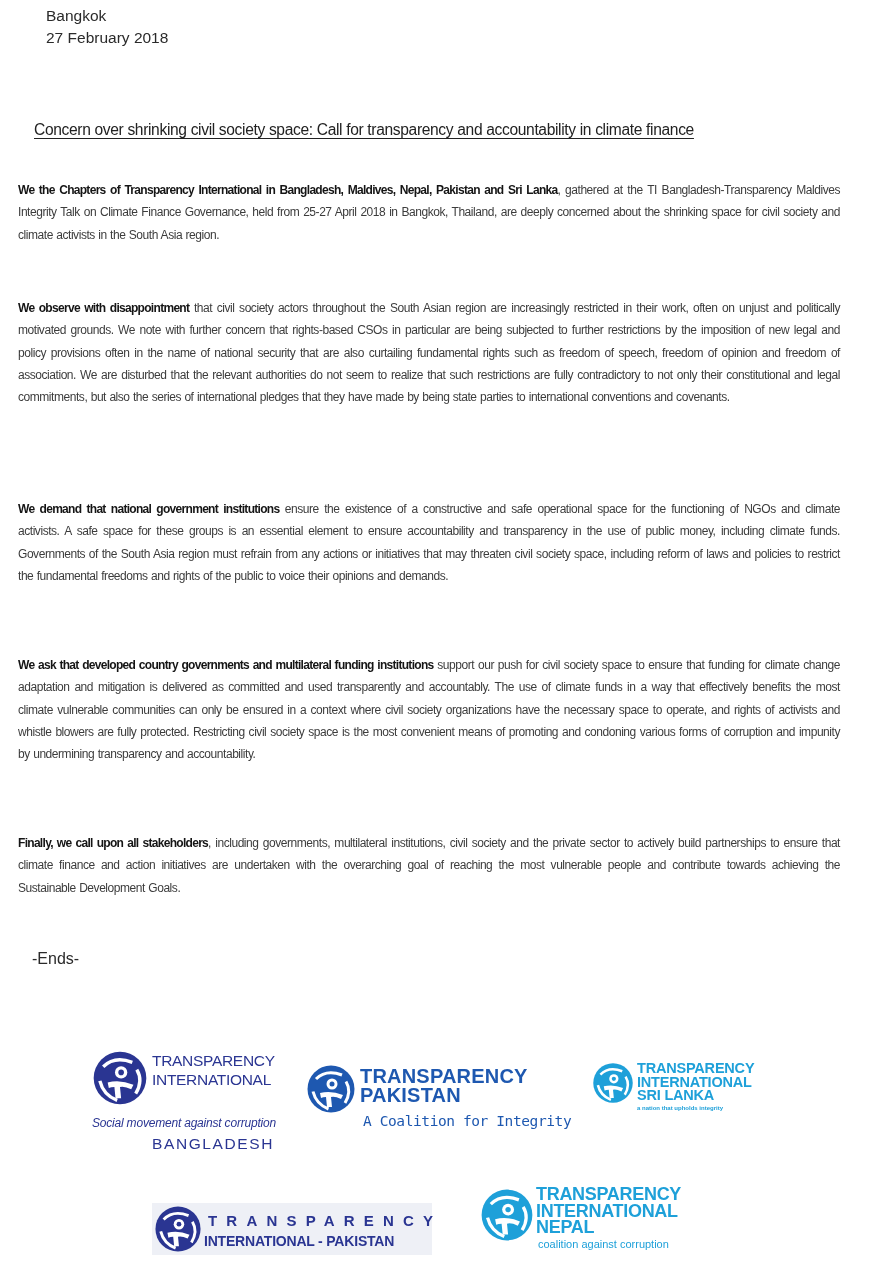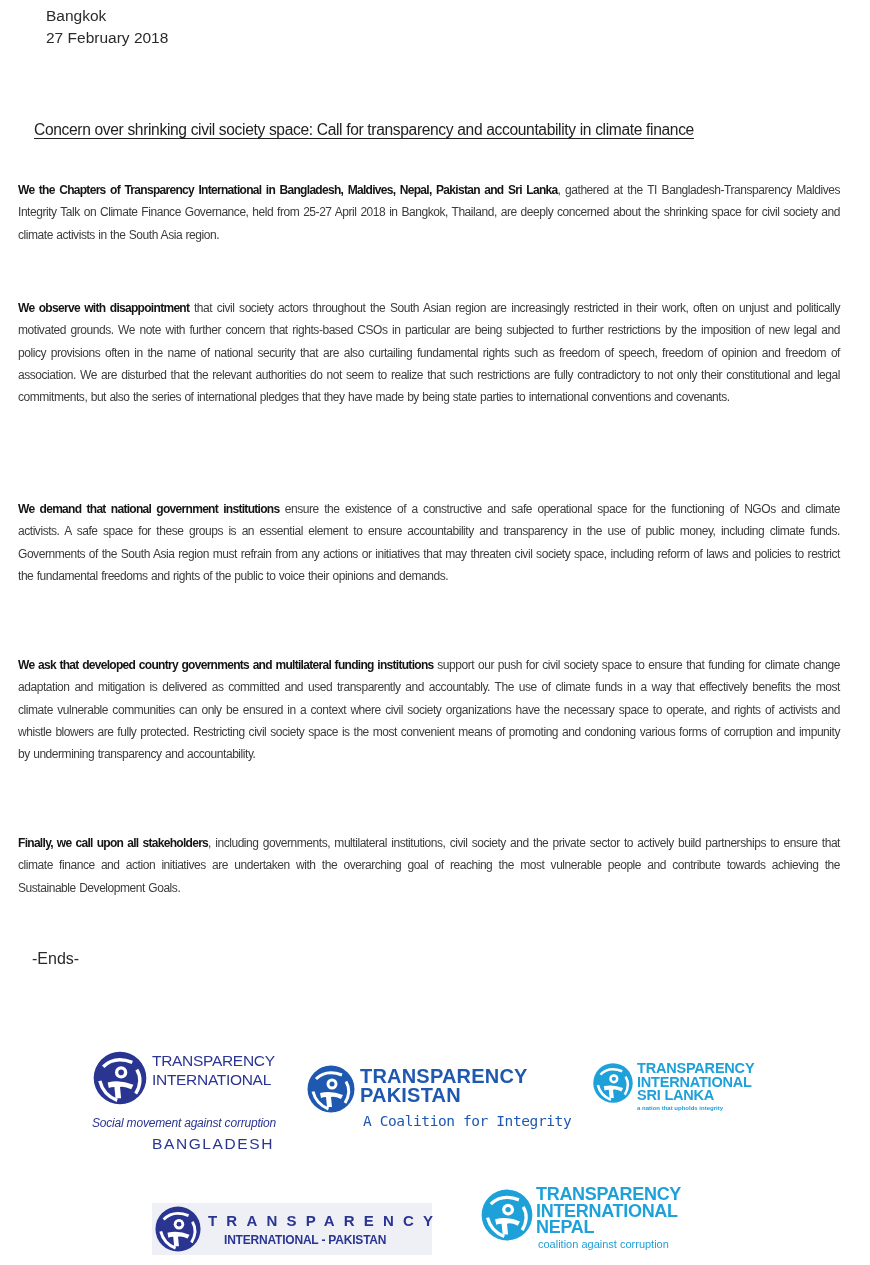--- a/index.html
+++ b/index.html
@@ -42,21 +42,21 @@
   
   .lg-sl { left: 590px; top: 1058px; width: 180px; height: 60px; }
   .lg-sl .globe { position: absolute; left: 2px; top: 4px; }
   .lg-sl .t { position: absolute; left: 47px; top: 4px; color: #1ea0d9; font-weight: bold; font-size: 14.5px; line-height: 13.5px; letter-spacing: -0.2px; }
   .lg-sl .tag { position: absolute; left: 47px; top: 47px; color: #1ea0d9; font-size: 6px; font-weight: bold; white-space: nowrap; }
 
   
   .lg-pk { left: 152px; top: 1203px; width: 280px; height: 52px; background: #eef0f6; }
   .lg-pk .globe { position: absolute; left: 2px; top: 2px; }
   .lg-pk .t1 { position: absolute; left: 56px; top: 9px; color: #2a3592; font-weight: bold; font-size: 15px; letter-spacing: 9.2px; white-space: nowrap; }
-  .lg-pk .t2 { position: absolute; left: 72px; top: 30px; color: #2a3592; font-weight: bold; font-size: 12px; letter-spacing: -0.2px; white-space: nowrap; }
+  .lg-pk .t2 { position: absolute; left: 52px; top: 30px; color: #2a3592; font-weight: bold; font-size: 14px; letter-spacing: -0.2px; white-space: nowrap; }
 
   
   .lg-np { left: 478px; top: 1184px; width: 235px; height: 72px; }
   .lg-np .globe { position: absolute; left: 2px; top: 4px; }
   .lg-np .t { position: absolute; left: 58px; top: 2px; color: #1ea0d9; font-weight: bold; font-size: 18px; line-height: 16.5px; letter-spacing: -0.3px; }
   .lg-np .tag { position: absolute; left: 60px; top: 54px; color: #1ea0d9; font-size: 11px; white-space: nowrap; }
 </style>
 </head>
 <body>
 

